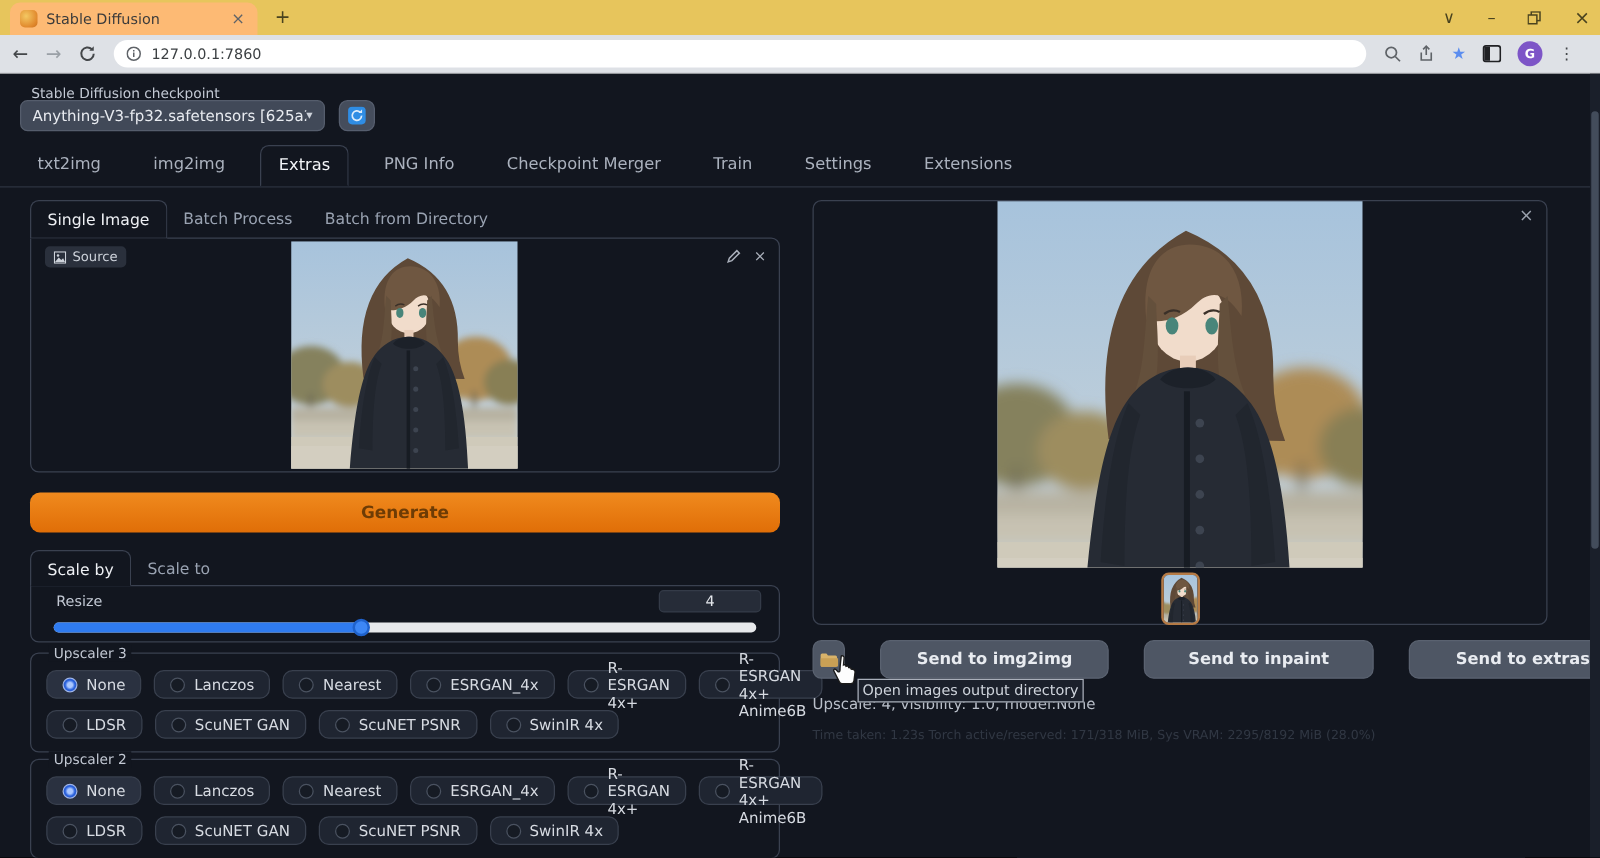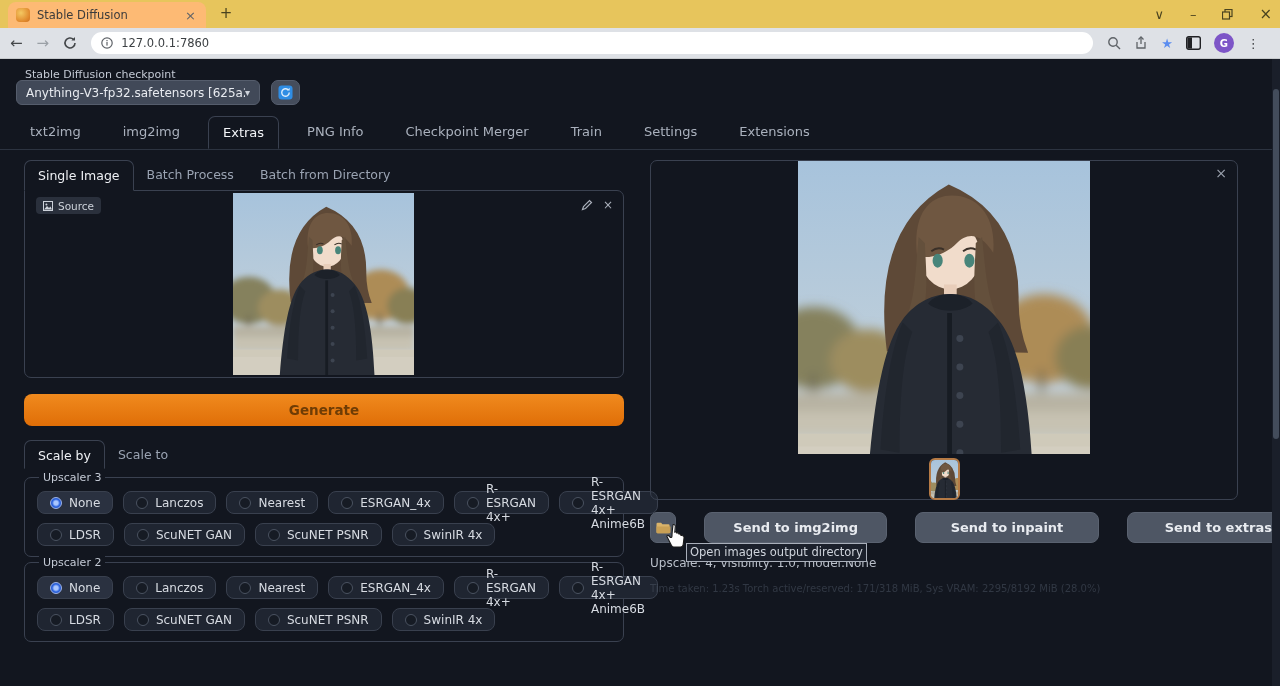--- a/index.html
+++ b/index.html
@@ -280,20 +280,28 @@
           <use href="#scene"></use>
         </svg>
       </div>
 
       <div class="genbtn">Generate</div>
 
       <div class="scaletabs">
         <span class="subtab active">Scale by</span>
         <span class="subtab">Scale to</span>
       </div>
+      <div class="scalepanel">
+        <span class="resize-label">Resize</span>
+        <div class="numbox">4</div>
+        <div class="slider">
+          <div class="fill"></div>
+          <div class="handle"></div>
+        </div>
+      </div>
 
       <div class="fieldset fs1">
         <div class="legend">Upscaler 3</div>
         <div class="chiprow row1">
           <label class="chip sel">
               <span class="radio"></span>
               <span>None</span>
             </label>
           <label class="chip">
               <span class="radio"></span>

